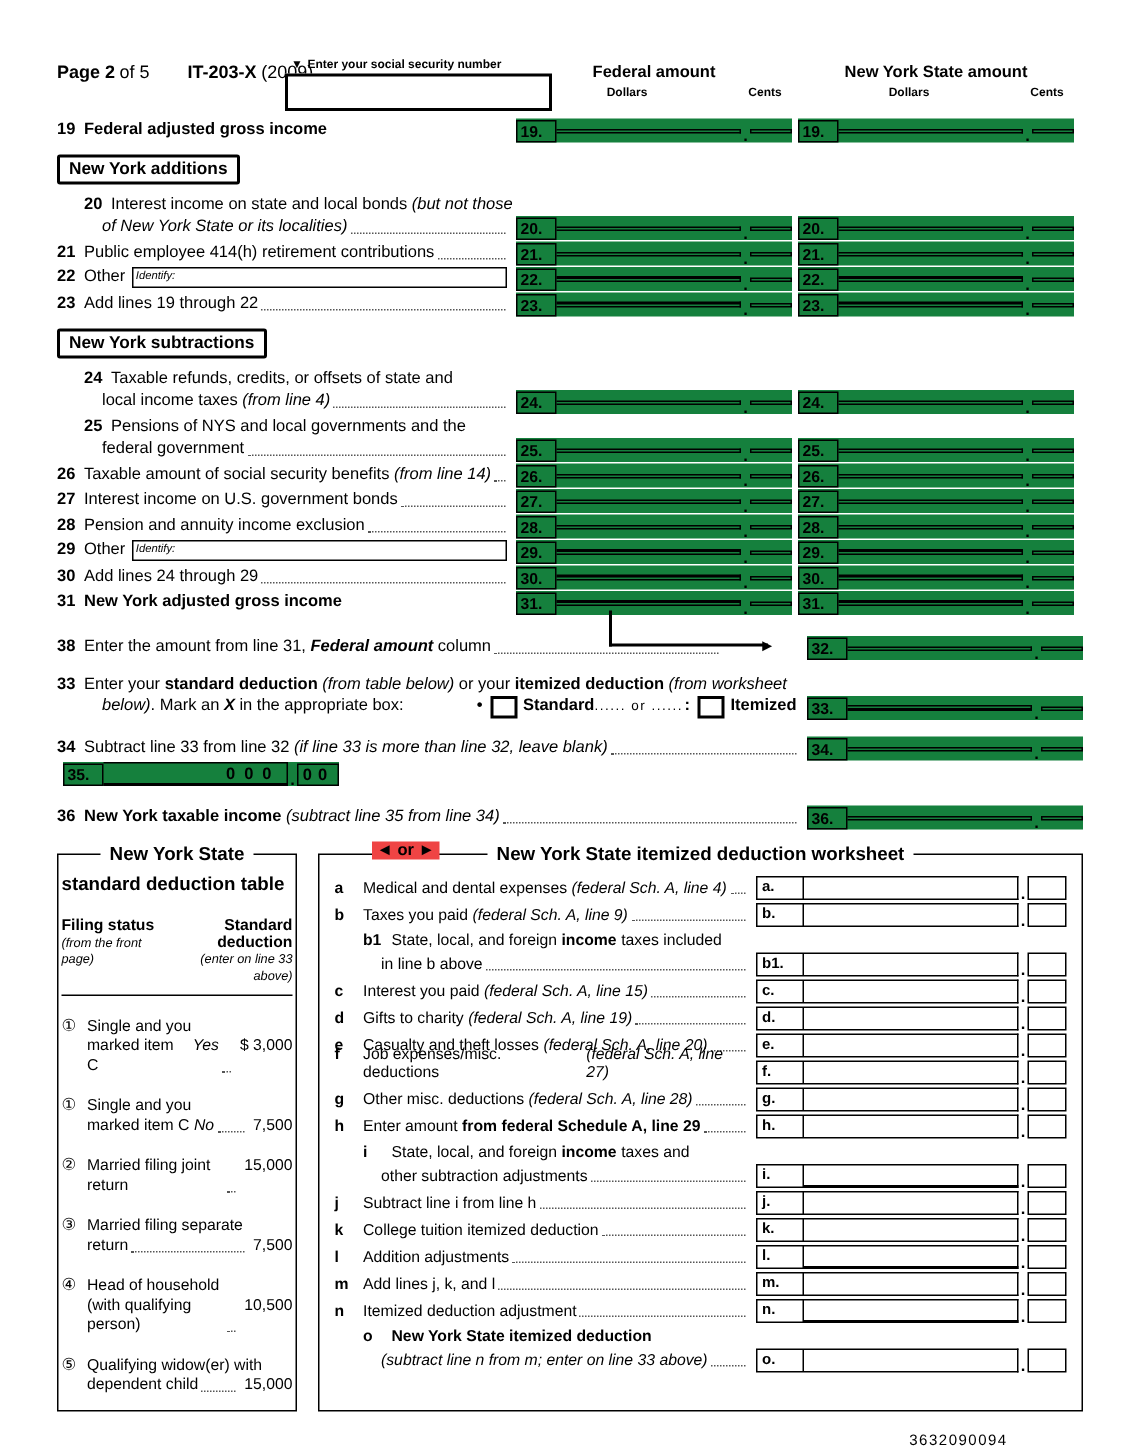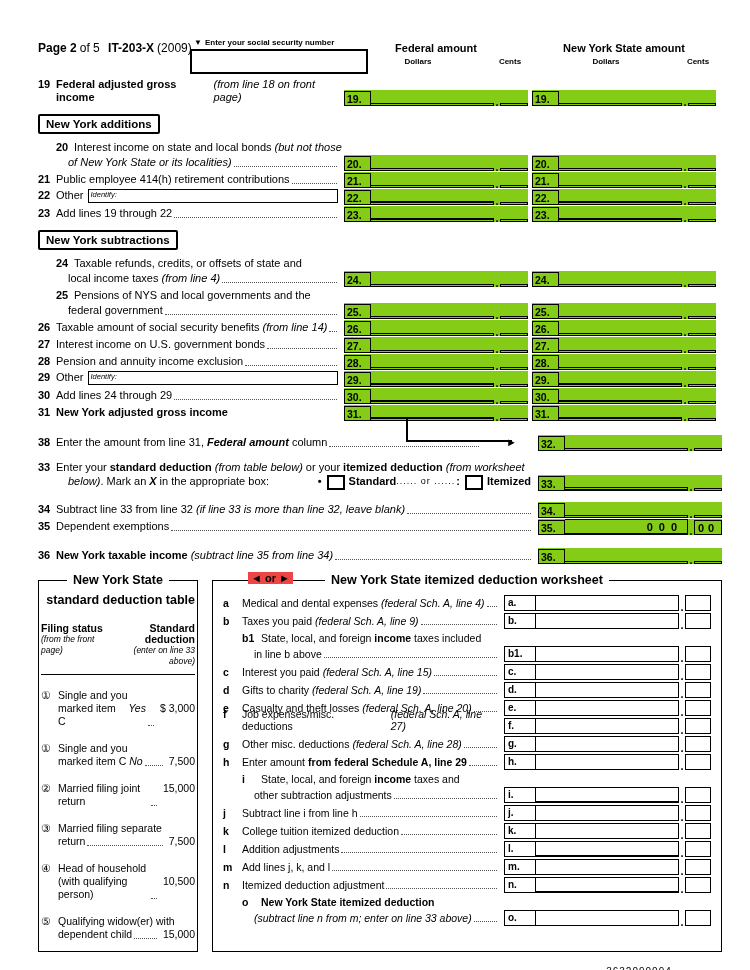--- a/index.html
+++ b/index.html
@@ -1,38 +1,38 @@
 <!DOCTYPE html>
 <html><head>
 <meta charset="utf-8">
 <style>
   html,body{margin:0;padding:0;background:#fff}
   .page{position:relative;width:750px;height:970px;background:#fff;color:#000;
         font-family:"Liberation Sans",sans-serif;font-size:11px;overflow:hidden}
   .content{position:absolute;left:38px;top:38px;width:684px}
   .b{font-weight:bold}.i{font-style:italic}.bi{font-weight:bold;font-style:italic}
-  .mr{margin-right:3px}.ml{margin-left:2px}
+  .mr{margin-right:3px}.ml{margin-left:19px}
 
   
   .hdr{position:relative;height:40px}
   .hleft{position:absolute;left:0;top:3px;font-size:12px}
   .ssnlab{position:absolute;left:156px;top:0;font-size:8px;font-weight:bold;white-space:nowrap}
   .ssnbox{position:absolute;left:152px;top:11px;width:178px;height:25px;border:2.5px solid #000;background:#fff;z-index:2;box-sizing:border-box}
   .ch{position:absolute;top:4px;width:184px;text-align:center;font-weight:bold;font-size:11px}
   .chf{left:306px}.chn{left:494px}
   .sub{display:flex;font-size:8px;font-weight:bold;margin-top:3px}
   .sd{flex:1;text-align:center}.sc{width:36px;text-align:center}
 
   
   .row{display:flex;align-items:flex-end;min-height:17px}
   .lbl{width:302px;display:flex;align-items:flex-start;line-height:13px;padding-bottom:2px;box-sizing:border-box}
   .lbl.wide{flex:1;width:auto}
   .n{width:18px;font-weight:bold;flex:none}
   .lead{flex:1;min-width:6px;border-bottom:1.5px dotted #555;margin:0 3px 2px 2px;align-self:flex-end}
-  .amt{width:184px;margin-left:4px;display:flex;align-items:flex-end;height:16px;flex:none;background:#84cc16;box-sizing:border-box}
+  .amt{width:184px;margin-left:4px;display:flex;align-items:center;height:16px;flex:none;background:#15803d;box-sizing:border-box}
   .nb{width:27px;flex:none;border:1.3px solid #000;font-weight:bold;font-size:10.5px;padding:1px 0 0 2px;box-sizing:border-box}
   .dl{flex:1;border:1.3px solid #000;border-left:none;box-sizing:border-box;text-align:right;
       font-weight:bold;font-size:11px;letter-spacing:6px;padding:1px 4px 0 0}
   .dot{width:6px;flex:none;font-weight:bold;align-self:flex-end;line-height:8px;text-align:center}
   .ct{width:28px;flex:none;border:1.3px solid #000;box-sizing:border-box;text-align:center;
       font-weight:bold;font-size:11px;letter-spacing:4px;padding-top:1px}
   .tt .dl{border-top:2.6px solid #000}
   .tb .dl{border-bottom:2.6px solid #000}
   .l1{padding-left:18px;line-height:13px;margin-top:2px}
   .ind{margin-left:12px}
@@ -50,21 +50,21 @@
   .cb{width:14px;height:11px;border:2px solid #000;display:inline-block;margin:0 4px -1px 4px;background:#fff}
   .mk{font-weight:bold;margin:0 1px}
   .dots33{font-size:9px;letter-spacing:1px}
   
   .panels{position:relative;display:flex;align-items:stretch;margin-top:16px}
   .orm{position:absolute;left:210px;top:-8px;background:#ef4444;padding:0 3px;font-weight:bold;font-size:11px;z-index:3}
   .pl{width:160px;border:1.6px solid #000;position:relative;padding:4px 2px 10px;box-sizing:border-box;flex:none}
   .pr{flex:1;margin-left:14px;border:1.6px solid #000;position:relative;padding:12px 10px 10px;box-sizing:border-box}
   .ptitle{position:absolute;top:-8px;left:0;width:100%;text-align:center;font-weight:bold;font-size:12.5px}
   .ptitle span{background:#fff;padding:0 6px}
-  .plt2{text-align:right;font-weight:bold;font-size:12.5px;margin:8px 0 16px}
+  .plt2{text-align:left;font-weight:bold;font-size:12.5px;margin:8px 0 16px}
   .heads{display:flex;justify-content:space-between;border-bottom:1.3px solid #000;padding-bottom:7px}
   .hcol{line-height:11px}
   .hb{font-weight:bold;font-size:10.5px}
   .hi{font-style:italic;font-size:8.5px}
   .ent{display:flex;margin-top:14px;font-size:10.5px;line-height:13px}
   .circ{width:17px;flex:none;font-size:11px}
   .etxt{flex:1}
   .el{display:flex;align-items:baseline}
   .eamt{margin-left:3px;white-space:nowrap}
   
@@ -108,21 +108,20 @@
             <span class="sd">Dollars</span>
             <span class="sc">Cents</span>
           </div>
     </div>
   </div>
 
   <div class="row">
     <div class="lbl">
           <span class="n">19</span>
           <span class="b mr">Federal adjusted gross income</span>
-          <span class="i">(from line 18 on front page)</span>
         </div>
     <div class="amt">
           <span class="nb">19.</span>
           <span class="dl"></span>
           <span class="dot">.</span>
           <span class="ct"></span>
         </div>
     <div class="amt">
           <span class="nb">19.</span>
           <span class="dl"></span>
@@ -434,25 +433,20 @@
         </div>
     <div class="amt">
           <span class="nb">34.</span>
           <span class="dl"></span>
           <span class="dot">.</span>
           <span class="ct"></span>
         </div>
   </div>
 
   <div class="row tb">
-    <div class="lbl wide">
-          <span class="n">35</span>
-          <span>Dependent exemptions</span>
-          <span class="lead"></span>
-        </div>
     <div class="amt tb">
           <span class="nb">35.</span>
           <span class="dl">000</span>
           <span class="dot">.</span>
           <span class="ct">00</span>
         </div>
   </div>
 
   <div class="row" style="margin-top:12px">
     <div class="lbl wide">

